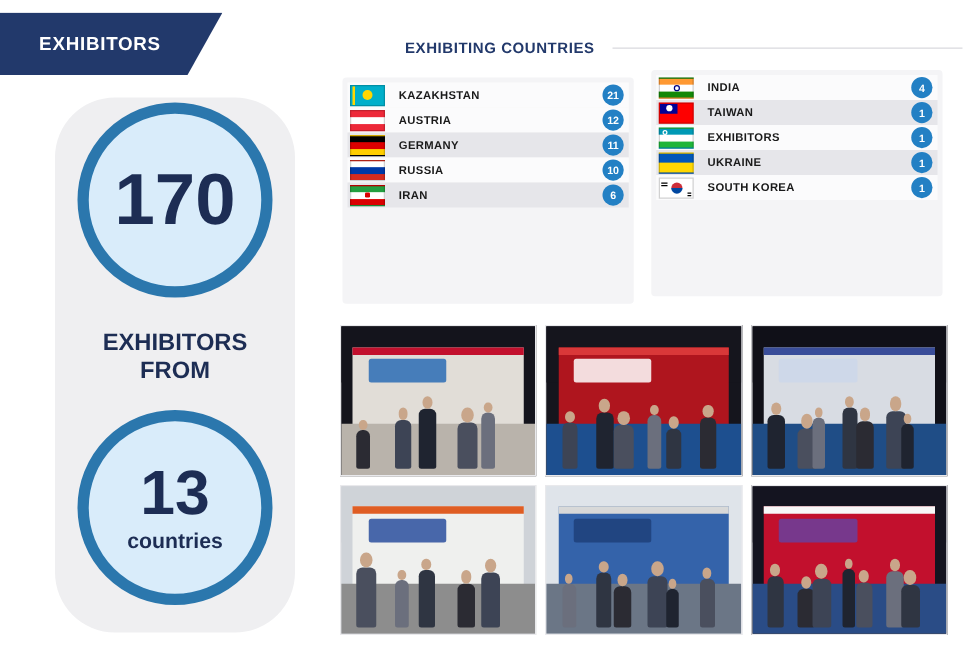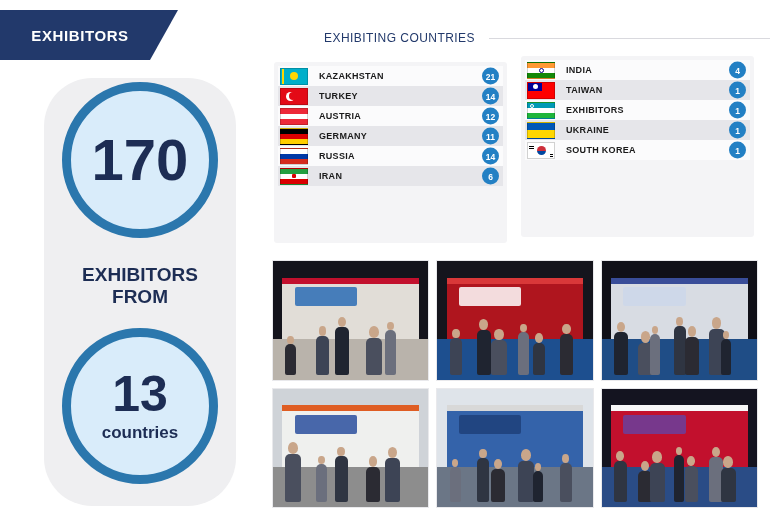--- a/index.html
+++ b/index.html
@@ -57,21 +57,21 @@
   }
 
   
   #right-panel{position:absolute;left:266px;top:0;width:516px;height:524px;}
 
   #section-header{
     position:absolute;left:10px;top:30px;right:12px;height:16px;
     display:flex;align-items:center;
   }
   #section-title{
-    color:#22396b;font-size:12px;font-weight:normal;letter-spacing:.45px;
+    color:#22396b;font-size:12px;font-weight:bold;letter-spacing:.45px;
     white-space:nowrap;
     padding-left:48px;
   }
   #section-rule{
     flex:1;height:1px;background:#d9d9de;margin-left:14px;
   }
 
   .country-panel{
     position:absolute;background:#f4f4f6;border-radius:3px;
   }
@@ -191,39 +191,34 @@
     <span id="section-title">EXHIBITING COUNTRIES</span>
     <span id="section-rule"></span>
   </div>
 
   <div class="country-panel" id="country-panel-left" style="padding-top: 4px;">
       <div class="country-row even">
         <span class="flag f-kz"></span>
         <span class="country-name">KAZAKHSTAN</span>
         <span class="count-badge">21</span>
       </div>
-      <div class="country-row odd">
-        <span class="flag f-tr"></span>
-        <span class="country-name">TURKEY</span>
-        <span class="count-badge">14</span>
-      </div>
       <div class="country-row even">
         <span class="flag f-at"></span>
         <span class="country-name">AUSTRIA</span>
         <span class="count-badge">12</span>
       </div>
       <div class="country-row odd">
         <span class="flag f-de"></span>
         <span class="country-name">GERMANY</span>
         <span class="count-badge">11</span>
       </div>
       <div class="country-row even">
         <span class="flag f-ru"></span>
         <span class="country-name">RUSSIA</span>
-        <span class="count-badge">14</span>
+        <span class="count-badge">10</span>
       </div>
       <div class="country-row odd">
         <span class="flag f-ir"></span>
         <span class="country-name">IRAN</span>
         <span class="count-badge">6</span>
       </div>
     </div>
   <div class="country-panel" id="country-panel-right" style="padding-top: 4px;">
       <div class="country-row even">
         <span class="flag f-in"></span>

